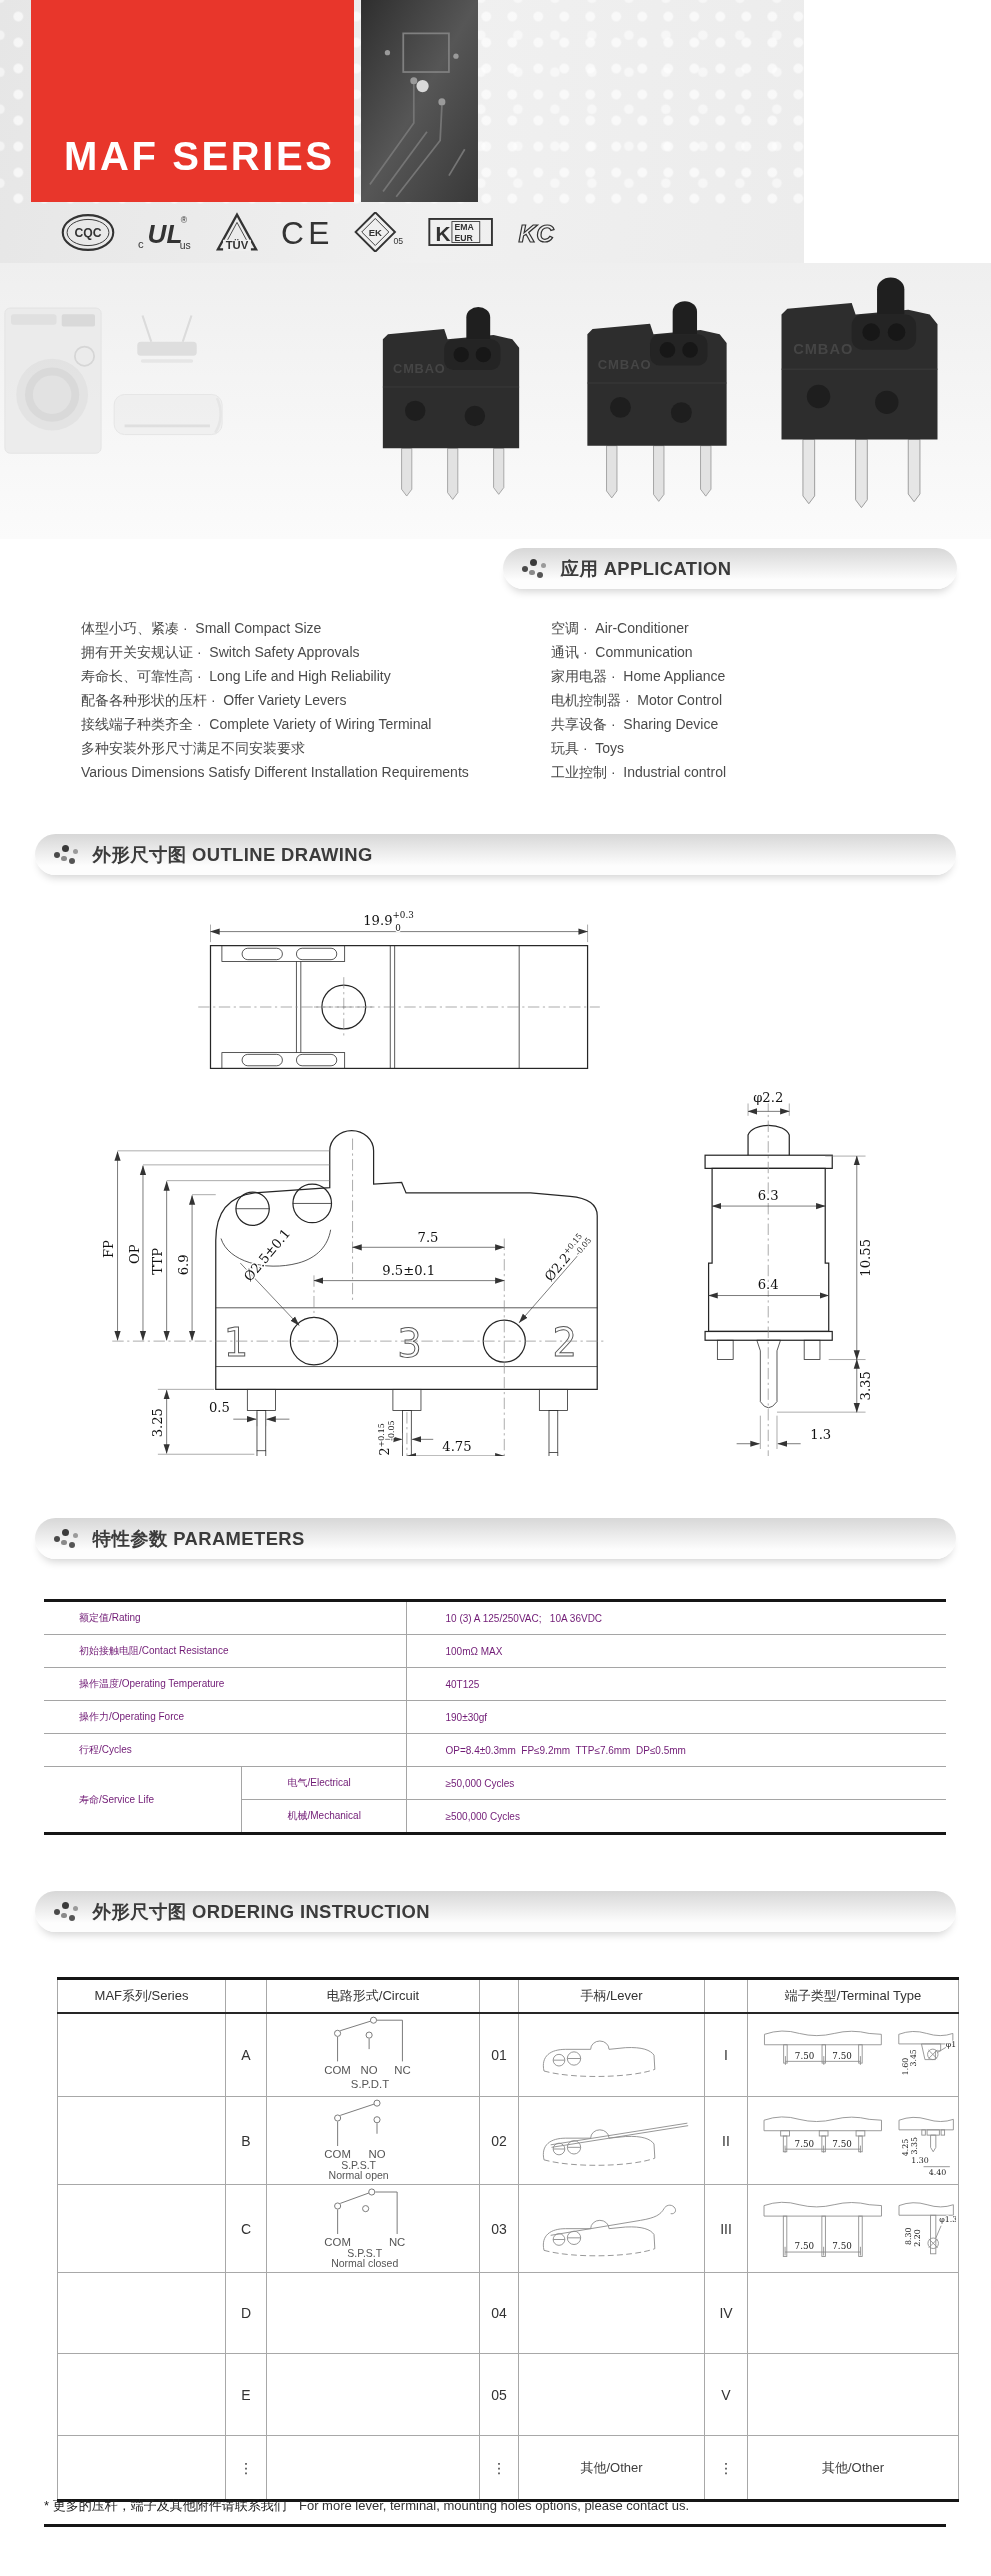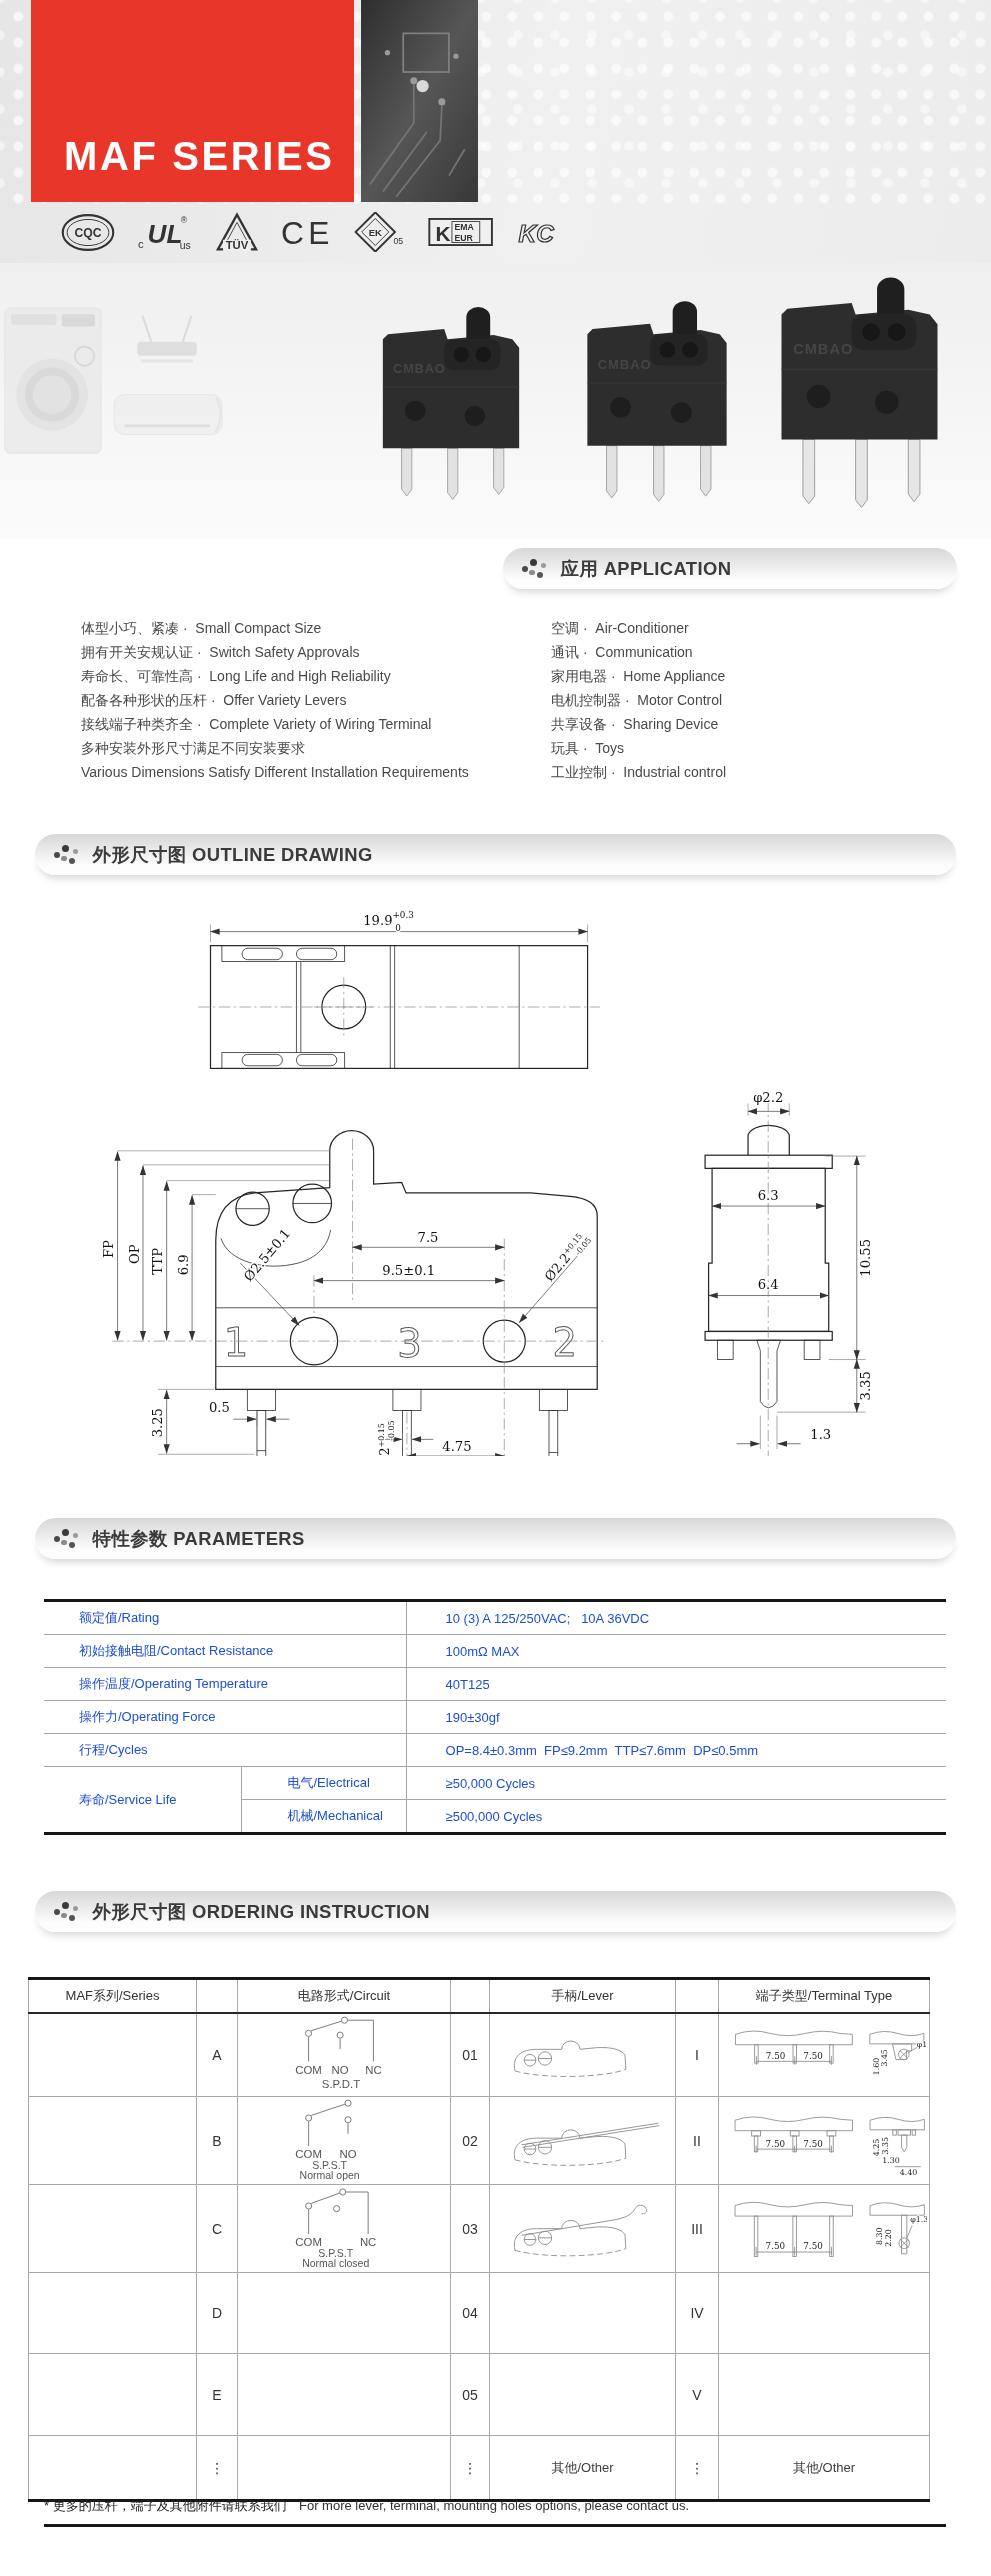--- a/index.html
+++ b/index.html
@@ -1,20 +1,20 @@
 <!DOCTYPE html>
 <html style="font-size:14px"><head>
 <meta charset="utf-8">
 <style>
   html,body{margin:0;padding:0;background:#fff;font-family:"Liberation Sans",sans-serif;}
   #page{position:relative;width:991px;height:2576px;background:#fff;overflow:hidden;}
   .abs{position:absolute;}
 
   
-  .banner{left:0;top:0;width:991px;height:263px;background:linear-gradient(100deg,#e6e6e6,#f0f0f0 55%,#ececec);}
+  .banner{left:0;top:0;width:804px;height:263px;background:linear-gradient(100deg,#e6e6e6,#f0f0f0 55%,#ececec);}
   .banner .dotpat{position:absolute;left:0;top:0;width:100%;height:78%;
     background-image:radial-gradient(rgba(255,255,255,.65) 4.4px,transparent 5.3px),radial-gradient(rgba(255,255,255,.5) 4.4px,transparent 5.3px);
     background-size:26px 26px,37px 37px;background-position:5.3px 3.5px,18.4px 16.7px;}
   .red-box{left:31px;top:0;width:323px;height:202px;background:#e8362b;z-index:2;display:flex;align-items:flex-end;}
   .red-box h1{margin:0 0 23px 33px;color:#fff;font-size:40px;font-weight:bold;letter-spacing:2.6px;}
   .pcb{left:361px;top:0;width:117px;height:202px;z-index:2;}
   .certs{left:61px;top:209px;height:46px;display:flex;align-items:center;gap:21px;z-index:2;}
 
   
   .hero{left:0;top:263px;width:991px;height:276px;background:linear-gradient(to bottom,#efefef,#fbfbfb);}
@@ -32,21 +32,21 @@
   
   .ol{fill:none;stroke:#262626;stroke-width:1.4;}
   .th{fill:none;stroke:#2c2c2c;stroke-width:.9;}
   .dl{fill:none;stroke:#444;stroke-width:.8;}
   .xl{fill:none;stroke:#777;stroke-width:.7;}
   .cl{fill:none;stroke:#888;stroke-width:.8;stroke-dasharray:13 4 2.5 4;}
   text.dim{font-family:"DejaVu Serif",serif;font-size:15px;fill:#111;paint-order:stroke;stroke:#fff;stroke-width:3px;}
   text.big{font-family:"DejaVu Sans",sans-serif;font-size:44px;fill:#fdfdfd;stroke:#555;stroke-width:1.1;}
 
   
-  .param-table{border-collapse:collapse;table-layout:fixed;width:902px;border-top:3.5px solid #161616;border-bottom:3.5px solid #161616;font-size:13px;color:#1d4ed8;}
+  .param-table{border-collapse:collapse;table-layout:fixed;width:902px;border-top:3.5px solid #161616;border-bottom:3.5px solid #161616;font-size:10px;color:#701a75;}
   .param-table td{border-bottom:0.9px solid #a5a5a5;height:32px;padding:0;white-space:pre-wrap;}
   .param-table tr:last-child td{border-bottom:none;}
   .param-table .lab{padding-left:35px;}
   .param-table .val{border-left:0.9px solid #a5a5a5;padding-left:39px;}
   .param-table .sub{border-left:0.9px solid #a5a5a5;padding-left:46px;}
 
   
   .order-table{border-collapse:collapse;table-layout:fixed;width:902px;border-top:3.5px solid #161616;border-bottom:3.5px solid #161616;font-size:13px;color:#3d3d3d;}
   .order-table th,.order-table td{border:0.9px solid #a8a8a8;text-align:center;vertical-align:middle;font-weight:normal;padding:0;}
   .order-table thead th{height:32px;border-bottom:2.6px solid #262626;color:#333;}
@@ -435,21 +435,21 @@
     <span class="dots">
         <i style="left:0;top:8px;width:6.1px;height:6.1px;background:#4a4a4a"></i>
         <i style="left:8px;top:1.8px;width:7px;height:7px;background:#3a3a3a"></i>
         <i style="left:18.4px;top:5.3px;width:5.3px;height:5.3px;background:#9a9a9a"></i>
         <i style="left:7px;top:12.3px;width:5.3px;height:5.3px;background:#8a8a8a"></i>
         <i style="left:15px;top:14px;width:6.1px;height:6.1px;background:#555"></i>
       </span>
     <span class="ttl">外形尺寸图 ORDERING INSTRUCTION</span>
   </div>
 
-  <table class="abs order-table" style="left:28px;top:1977px">
+  <table class="abs order-table" style="left:57px;top:1977px">
     <colgroup>
         <col style="width:168px">
         <col style="width:41px">
         <col style="width:213px">
         <col style="width:39px">
         <col style="width:186px">
         <col style="width:43px">
         <col style="width:211px">
       </colgroup>
     <thead>

